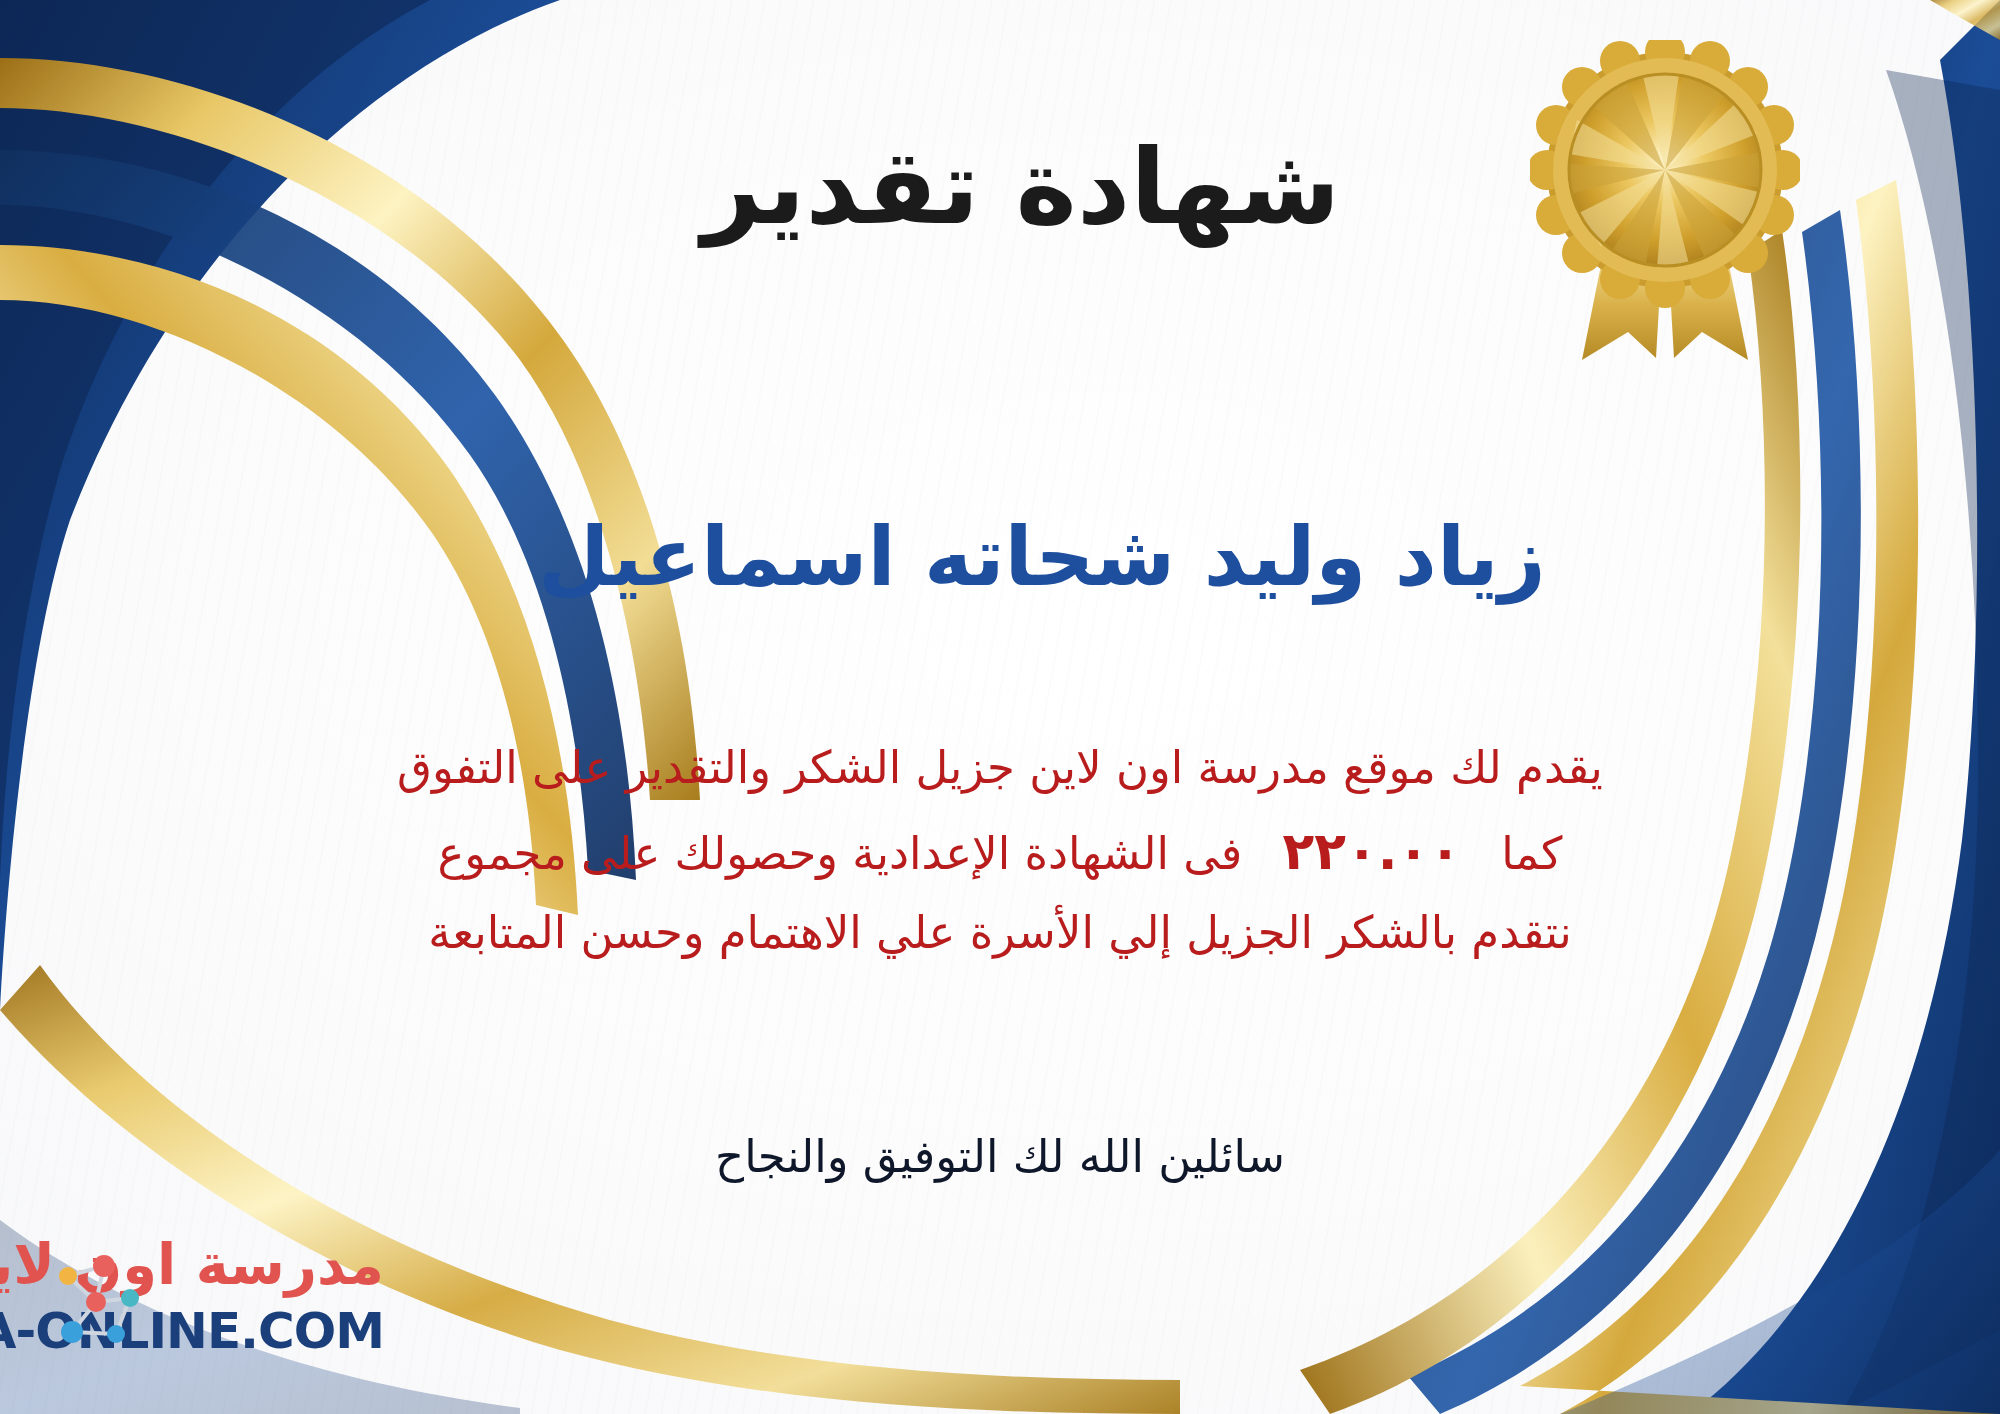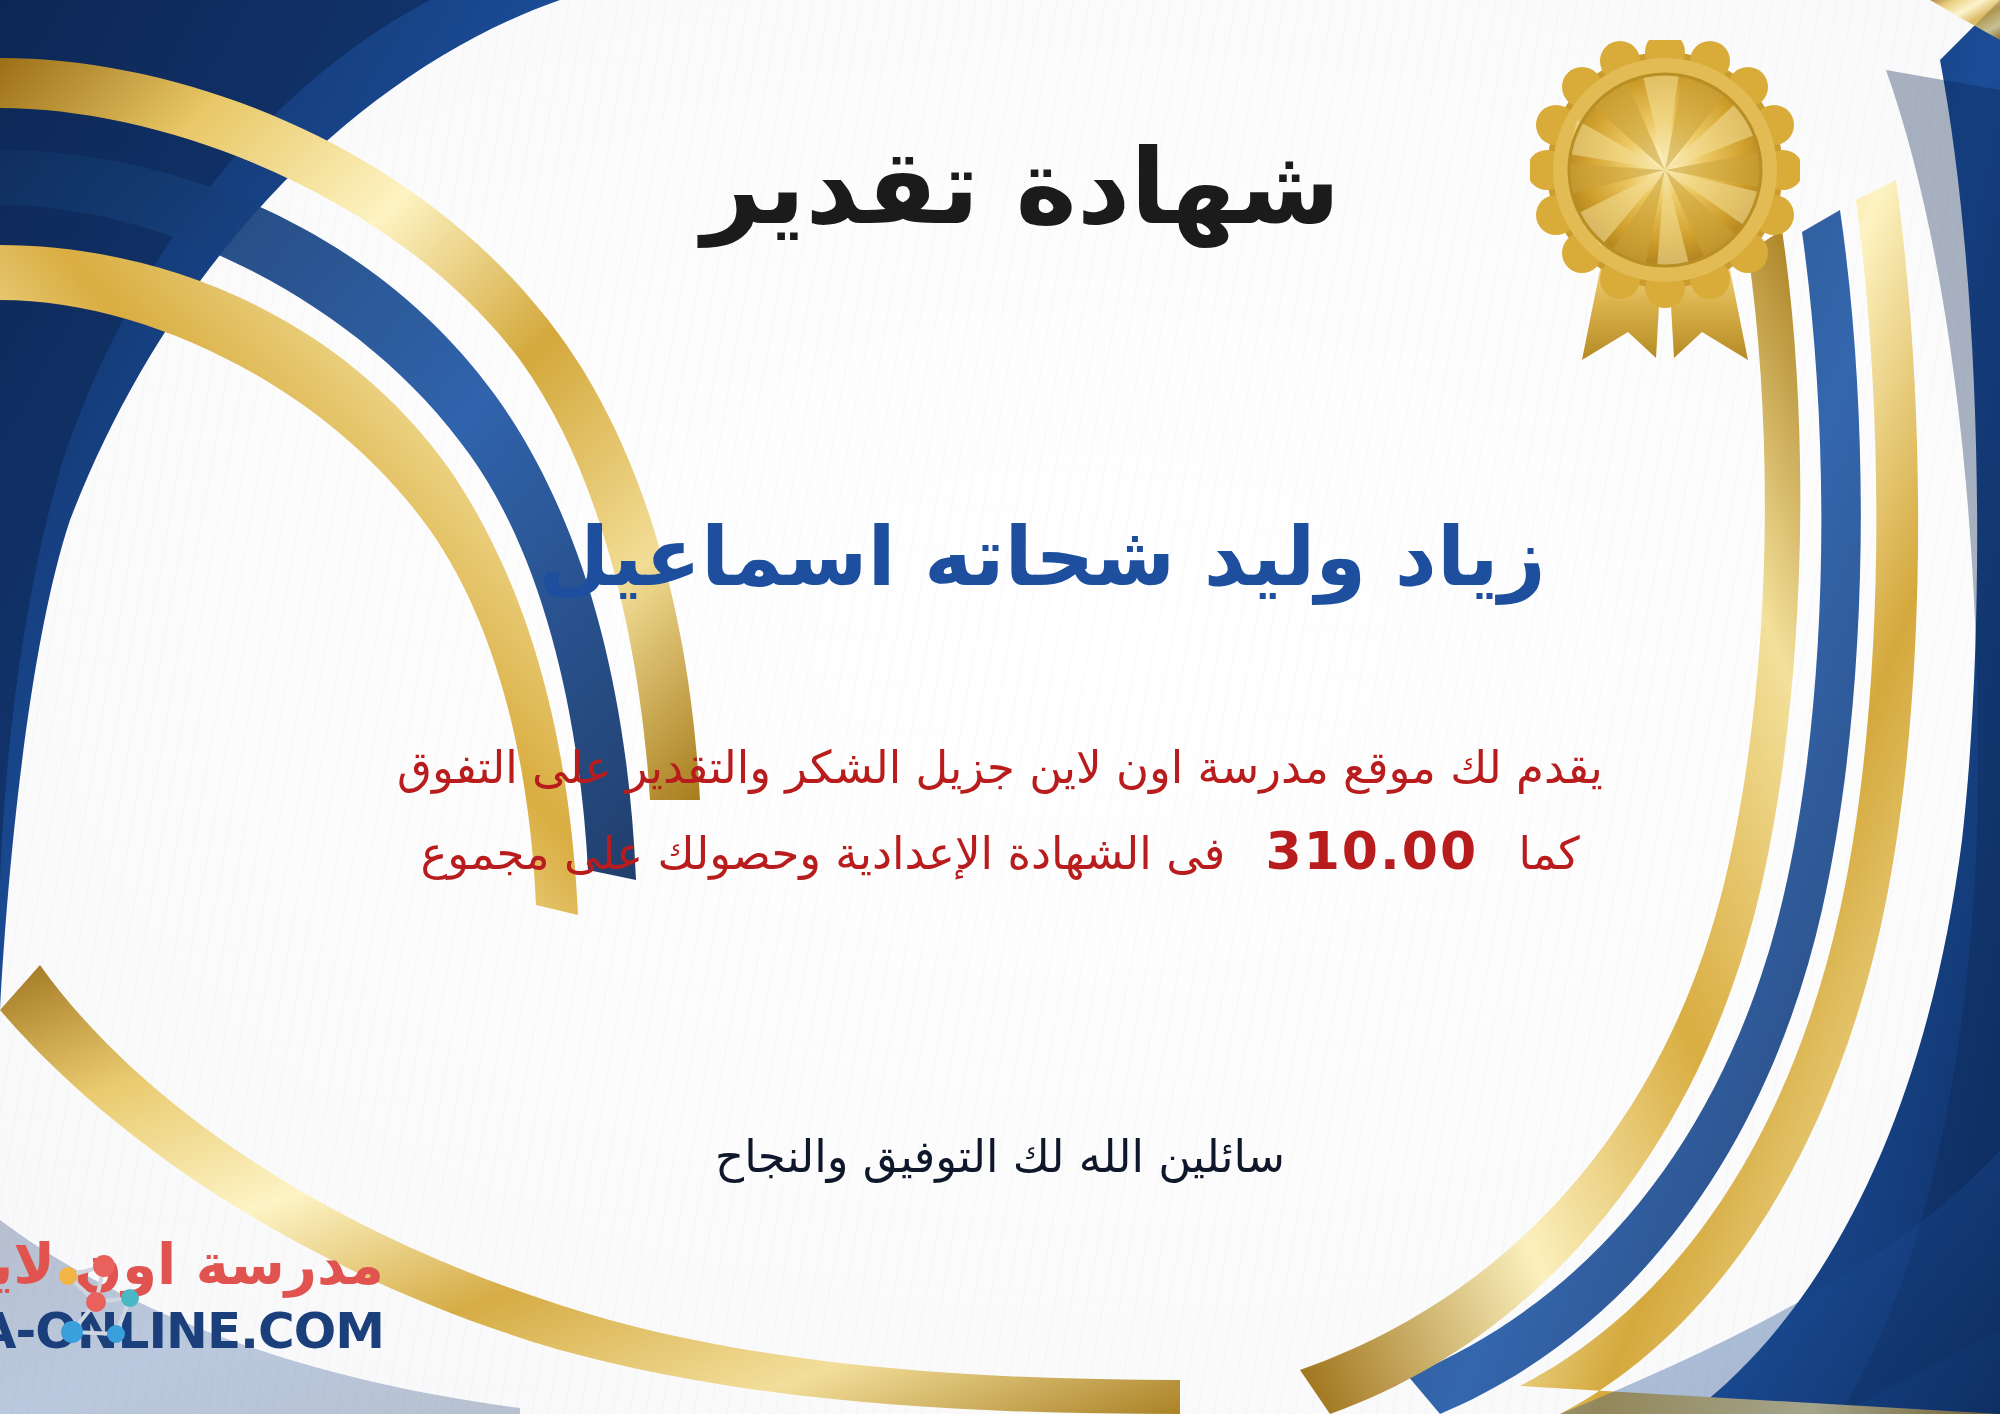--- a/index.html
+++ b/index.html
@@ -288,23 +288,24 @@
   <div class="content">
 
     <div class="cert-title">شهادة تقدير</div>
 
     <div class="recipient-name">زياد وليد شحاته اسماعيل</div>
 
     <div class="body-text">
       <div>يقدم لك موقع مدرسة اون لاين جزيل الشكر  والتقدير على التفوق</div>
       <div>
         <span>كما</span>
-        <span class="score">310.00</span>
+        <span class="score">٢٢٠.٠٠</span>
         <span>فى الشهادة الإعدادية وحصولك على مجموع</span>
       </div>
+      <div>نتقدم  بالشكر الجزيل إلي الأسرة علي الاهتمام وحسن المتابعة</div>
     </div>
 
     <div class="closing-text">سائلين الله لك التوفيق  والنجاح</div>
   </div>
 
   <div class="brand">
     <div class="brand-arabic">مدرسة اون لاين</div>
     <div class="brand-url">MADRSA-ONLINE.COM</div>
     <svg class="brand-mark" viewBox="0 0 108 108">
       <g stroke="#cfd6e0" stroke-width="4" fill="none">

